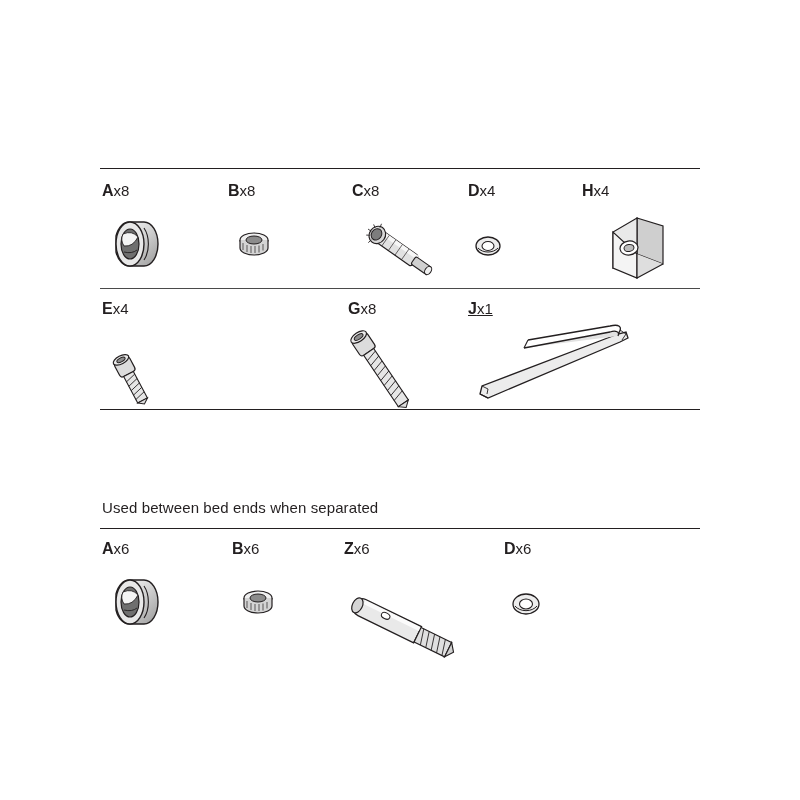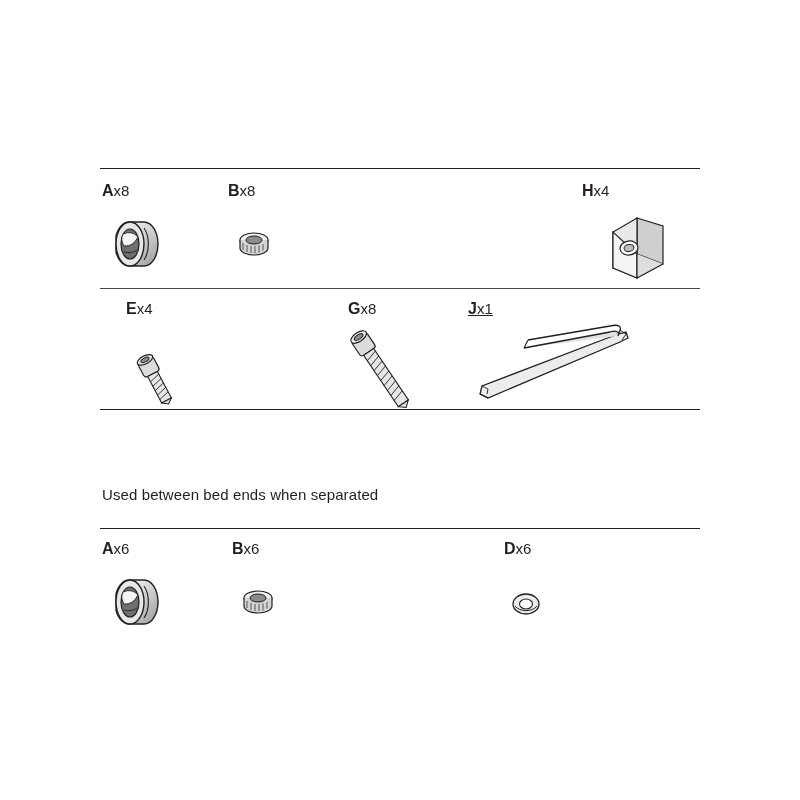--- a/index.html
+++ b/index.html
@@ -106,21 +106,54 @@
         <g transform="translate(8,30)">
           <ellipse cx="18" cy="10" rx="14" ry="7" fill="#efefef" stroke="#231f20" stroke-width="1.2"></ellipse>
           <path d="M4,10 v8 a14,7 0 0 0 28,0 v-8" fill="#d4d4d4" stroke="#231f20" stroke-width="1.2"></path>
           <ellipse cx="18" cy="10" rx="8" ry="4" fill="#8c8c8c" stroke="#231f20" stroke-width="1"></ellipse>
           <path d="M7,13 v7 M11,15 v7 M15,16 v7 M19,16 v7 M23,15.5 v7 M27,14 v6.5" stroke="#231f20" stroke-width="0.7" fill="none"></path>
         </g>
       </svg>
     </div>
   </div>
 
-
+  <div class="part" style="left:352px; top:182px;">
+    <div class="part-label">
+      <b>C</b><span>x8</span>
+    </div>
+    <div class="part-art">
+      <svg width="140" height="86" viewBox="0 0 140 86">
+        <g transform="translate(2,16) rotate(35 40 30)">
+          <rect x="20" y="24" width="46" height="13" rx="3" fill="#e2e2e2" stroke="#231f20" stroke-width="1.2"></rect>
+          <path d="M20,24 h46 v4 h-46 z" fill="#f7f7f7" stroke="none"></path>
+          <rect x="64" y="26" width="18" height="9" rx="2" fill="#d0d0d0" stroke="#231f20" stroke-width="1.1"></rect>
+          <ellipse cx="82" cy="30.5" rx="3" ry="4.5" fill="#efefef" stroke="#231f20" stroke-width="1.1"></ellipse>
+          <ellipse cx="20" cy="30.5" rx="8" ry="9" fill="#d8d8d8" stroke="#231f20" stroke-width="1.2"></ellipse>
+          <ellipse cx="19" cy="30.5" rx="5" ry="6" fill="#7d7d7d" stroke="#231f20" stroke-width="1"></ellipse>
+          <path d="M14,26 l-3,-2 M13,31 l-4,0 M14,35 l-3,2 M18,23 l-1,-4 M18,38 l-1,4" stroke="#231f20" stroke-width="0.8"></path>
+          <path d="M30,24 v13 M38,24 v13 M46,24 v13 M54,24 v13" stroke="#231f20" stroke-width="0.6"></path>
+        </g>
+      </svg>
+    </div>
+  </div>
+
+  <div class="part" style="left:468px; top:182px;">
+    <div class="part-label">
+      <b>D</b><span>x4</span>
+    </div>
+    <div class="part-art">
+      <svg width="140" height="86" viewBox="0 0 140 86">
+        <g transform="translate(4,34)">
+          <ellipse cx="16" cy="12" rx="12" ry="9" fill="#ededed" stroke="#231f20" stroke-width="1.3"></ellipse>
+          <ellipse cx="16" cy="12" rx="6" ry="4.5" fill="#ffffff" stroke="#231f20" stroke-width="1.1"></ellipse>
+          <path d="M6,14 a12,9 0 0 0 20,0" fill="none" stroke="#231f20" stroke-width="1"></path>
+        </g>
+      </svg>
+    </div>
+  </div>
 
   <div class="part" style="left:582px; top:182px;">
     <div class="part-label">
       <b>H</b><span>x4</span>
     </div>
     <div class="part-art">
       <svg width="140" height="86" viewBox="0 0 140 86">
         <g transform="translate(-5,6)">
           <path d="M60,12 L86,20 L86,58 L60,48 Z" fill="#cfcfcf" stroke="#231f20" stroke-width="1.2"></path>
           <path d="M60,12 L60,48 L36,62 L36,26 Z" fill="#e9e9e9" stroke="#231f20" stroke-width="1.2"></path>
@@ -128,21 +161,21 @@
           <path d="M60,48 L60,72 L86,58" fill="#dedede" stroke="#231f20" stroke-width="1.2"></path>
           <ellipse cx="52" cy="42" rx="9" ry="7" fill="#ffffff" stroke="#231f20" stroke-width="1.2" transform="rotate(-8 52 42)"></ellipse>
           <ellipse cx="52" cy="42" rx="5" ry="3.5" fill="#bdbdbd" stroke="#231f20" stroke-width="1" transform="rotate(-8 52 42)"></ellipse>
         </g>
       </svg>
     </div>
   </div>
 
   <div class="rule thin" style="top:288px;"></div>
 
-  <div class="part" style="left:102px; top:300px;margin-left:24px;">
+  <div class="part" style="left:102px; top:300px;">
     <div class="part-label">
       <b>E</b><span>x4</span>
     </div>
     <div class="part-art">
       <svg width="140" height="86" viewBox="0 0 140 86">
         <g transform="translate(6,24) rotate(62 20 30)">
           <rect x="6" y="22" width="16" height="17" rx="3" fill="#dcdcdc" stroke="#231f20" stroke-width="1.2"></rect>
           <ellipse cx="6" cy="30.5" rx="4" ry="8.5" fill="#eaeaea" stroke="#231f20" stroke-width="1.2"></ellipse>
           <ellipse cx="6" cy="30.5" rx="2" ry="4.5" fill="#8e8e8e" stroke="#231f20" stroke-width="1"></ellipse>
           <rect x="22" y="25" width="30" height="11" fill="#e6e6e6" stroke="#231f20" stroke-width="1.1"></rect>
@@ -186,21 +219,21 @@
           <path d="M12,76 l8,4" stroke="#231f20" stroke-width="1.1"></path>
           <path d="M14,68 l6,3 l-1,5" fill="none" stroke="#231f20" stroke-width="0.9"></path>
           <path d="M152,12 l6,4 l-4,6" fill="none" stroke="#231f20" stroke-width="0.9"></path>
         </g>
       </svg>
     </div>
   </div>
 
   <div class="rule" style="top:409px;"></div>
 
-  <div class="section-caption" style="left:102px; top:486px;">Used between bed ends when separated</div>
+  <div class="section-caption" style="left:102px; top:499px;">Used between bed ends when separated</div>
 
   <div class="rule" style="top:528px;"></div>
 
   <div class="part" style="left:102px; top:540px;">
     <div class="part-label">
       <b>A</b><span>x6</span>
     </div>
     <div class="part-art">
       <svg width="140" height="86" viewBox="0 0 140 86">
         <g transform="translate(8,22)">
@@ -224,20 +257,38 @@
         <g transform="translate(8,30)">
           <ellipse cx="18" cy="10" rx="14" ry="7" fill="#efefef" stroke="#231f20" stroke-width="1.2"></ellipse>
           <path d="M4,10 v8 a14,7 0 0 0 28,0 v-8" fill="#d4d4d4" stroke="#231f20" stroke-width="1.2"></path>
           <ellipse cx="18" cy="10" rx="8" ry="4" fill="#8c8c8c" stroke="#231f20" stroke-width="1"></ellipse>
           <path d="M7,13 v7 M11,15 v7 M15,16 v7 M19,16 v7 M23,15.5 v7 M27,14 v6.5" stroke="#231f20" stroke-width="0.7" fill="none"></path>
         </g>
       </svg>
     </div>
   </div>
 
+  <div class="part" style="left:344px; top:540px; width:180px;">
+    <div class="part-label">
+      <b>Z</b><span>x6</span>
+    </div>
+    <div class="part-art" style="width:180px;">
+      <svg width="180" height="86" viewBox="0 0 180 86">
+        <g transform="translate(2,8) rotate(26 40 40)">
+          <path d="M10,52 a9,9 0 0 1 9,-9 h62 v18 h-62 a9,9 0 0 1 -9,-9 z" fill="#e9e9e9" stroke="#231f20" stroke-width="1.3"></path>
+          <path d="M19,44 h62 v4 h-62 z" fill="#fbfbfb" stroke="none"></path>
+          <ellipse cx="14" cy="52" rx="5" ry="8" fill="#d5d5d5" stroke="#231f20" stroke-width="1.2"></ellipse>
+          <rect x="81" y="44" width="34" height="16" fill="#dfdfdf" stroke="#231f20" stroke-width="1.2"></rect>
+          <path d="M84,44 l4,16 M90,44 l4,16 M96,44 l4,16 M102,44 l4,16 M108,44 l4,16" stroke="#231f20" stroke-width="0.8"></path>
+          <path d="M115,44 l6,8 l-6,8 z" fill="#d0d0d0" stroke="#231f20" stroke-width="1.1"></path>
+          <ellipse cx="44" cy="49" rx="4.5" ry="3" fill="#ffffff" stroke="#231f20" stroke-width="1"></ellipse>
+        </g>
+      </svg>
+    </div>
+  </div>
 
   <div class="part" style="left:504px; top:540px;">
     <div class="part-label">
       <b>D</b><span>x6</span>
     </div>
     <div class="part-art">
       <svg width="140" height="86" viewBox="0 0 140 86">
         <g transform="translate(6,34)">
           <ellipse cx="16" cy="12" rx="13" ry="10" fill="#ededed" stroke="#231f20" stroke-width="1.3"></ellipse>
           <ellipse cx="16" cy="12" rx="6.5" ry="5" fill="#ffffff" stroke="#231f20" stroke-width="1.1"></ellipse>

